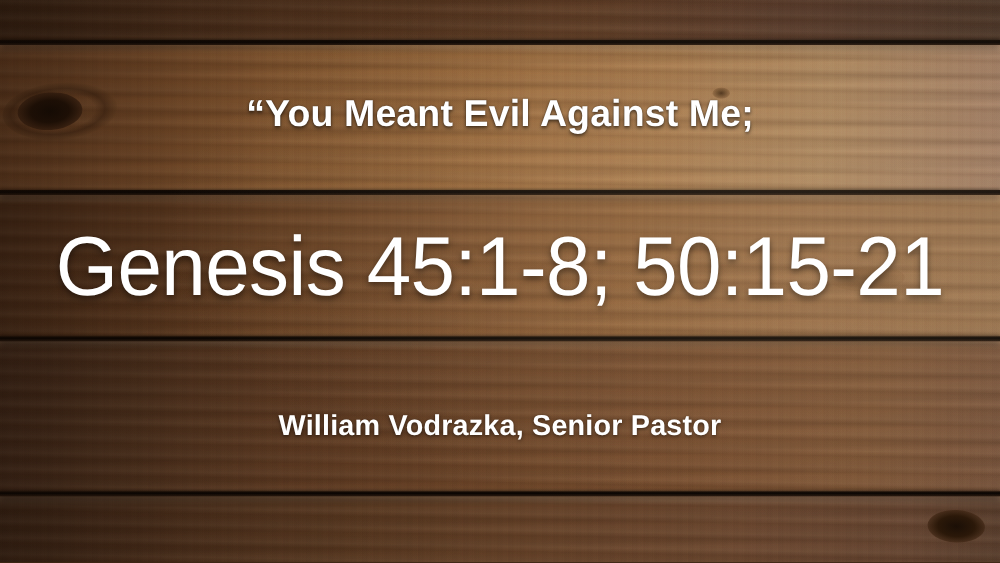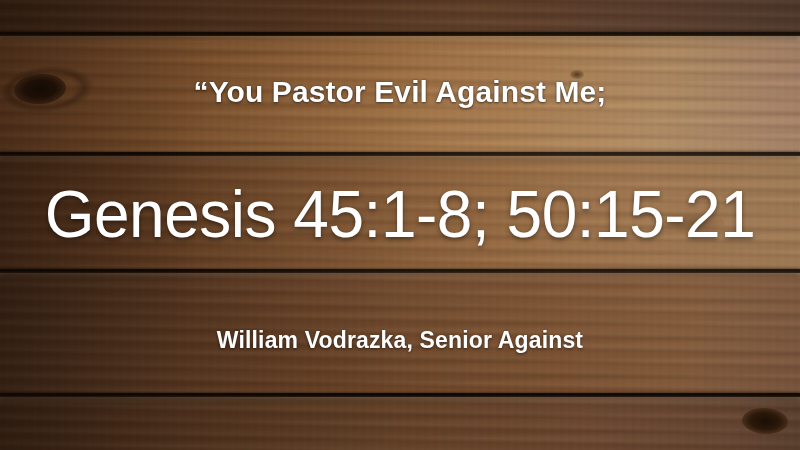--- a/index.html
+++ b/index.html
@@ -227,21 +227,21 @@
     <div class="seam s1"></div>
     <div class="seam s2"></div>
     <div class="seam s3"></div>
   </div>
 
   <div class="vignette"></div>
 
   <div class="content">
 
     <div class="title-block">
-      <span class="title-line">“You Pastor Evil Against Me;</span>
+      <span class="title-line">“You Meant Evil Against Me;</span>
     </div>
 
     <div class="reference">Genesis 45:1-8; 50:15-21</div>
 
-    <div class="speaker">William Vodrazka, Senior Against</div>
+    <div class="speaker">William Vodrazka, Senior Pastor</div>
 
   </div>
 </div>
 
 </body></html>

